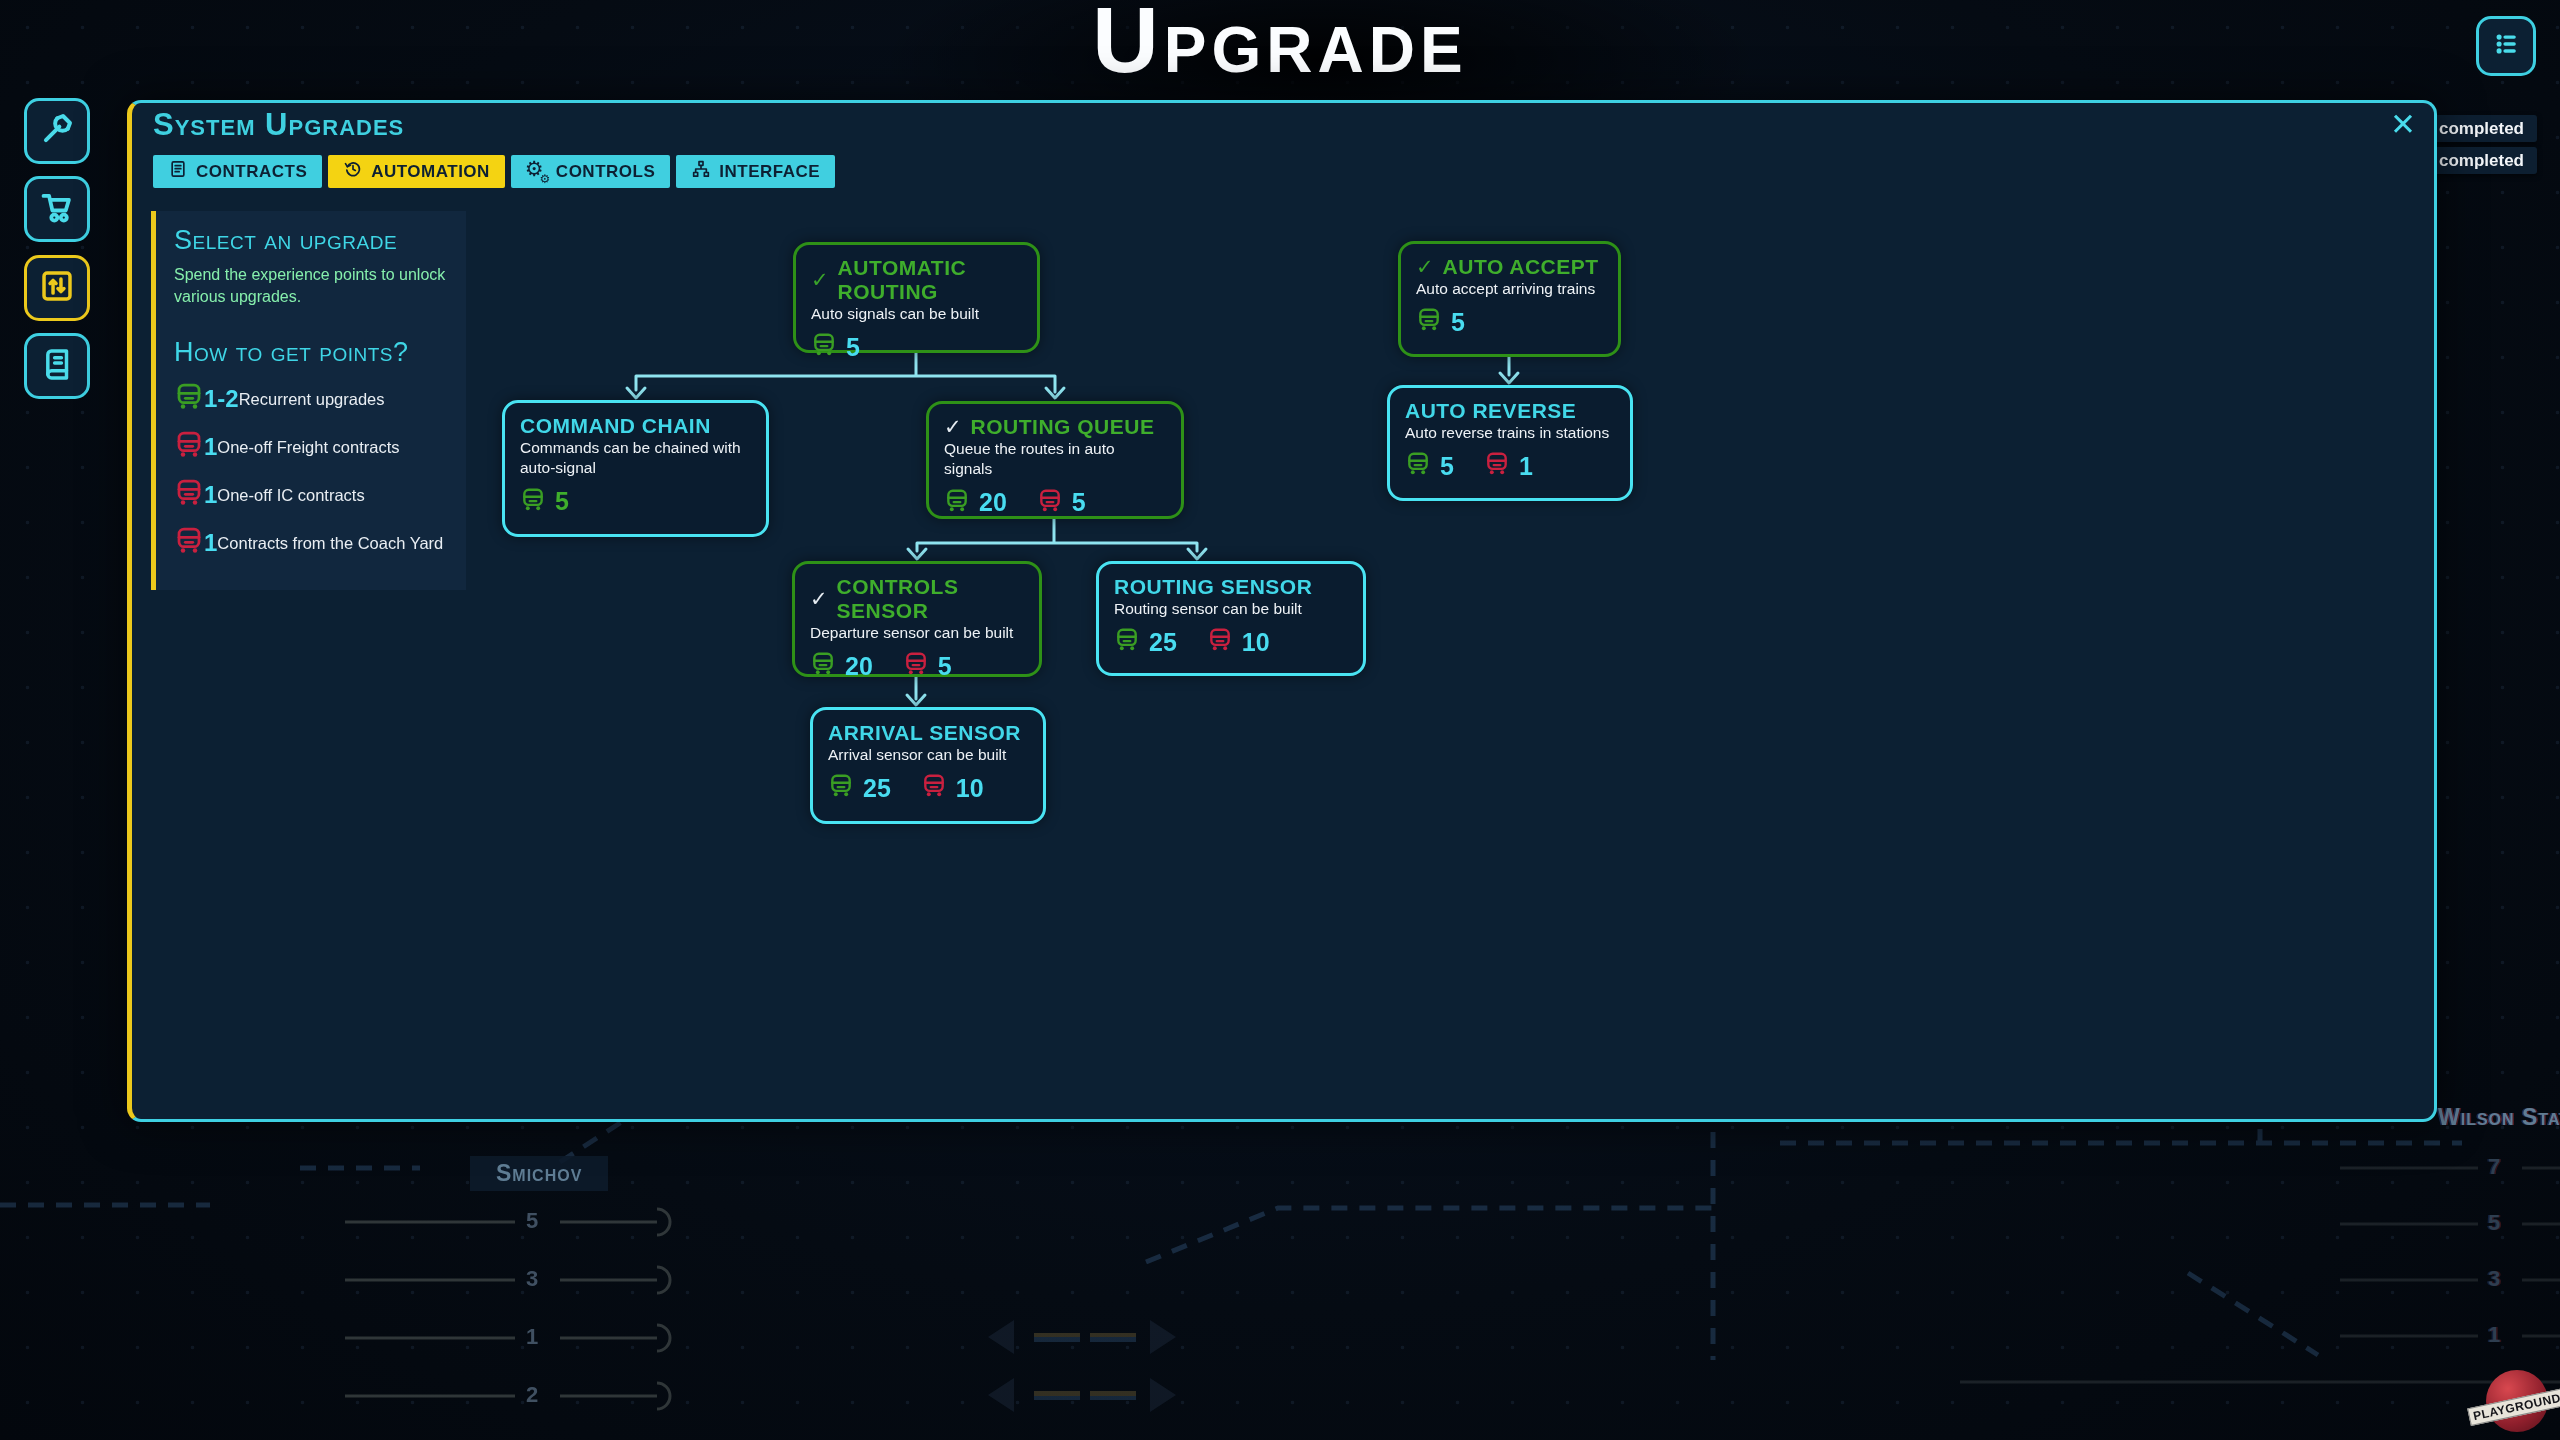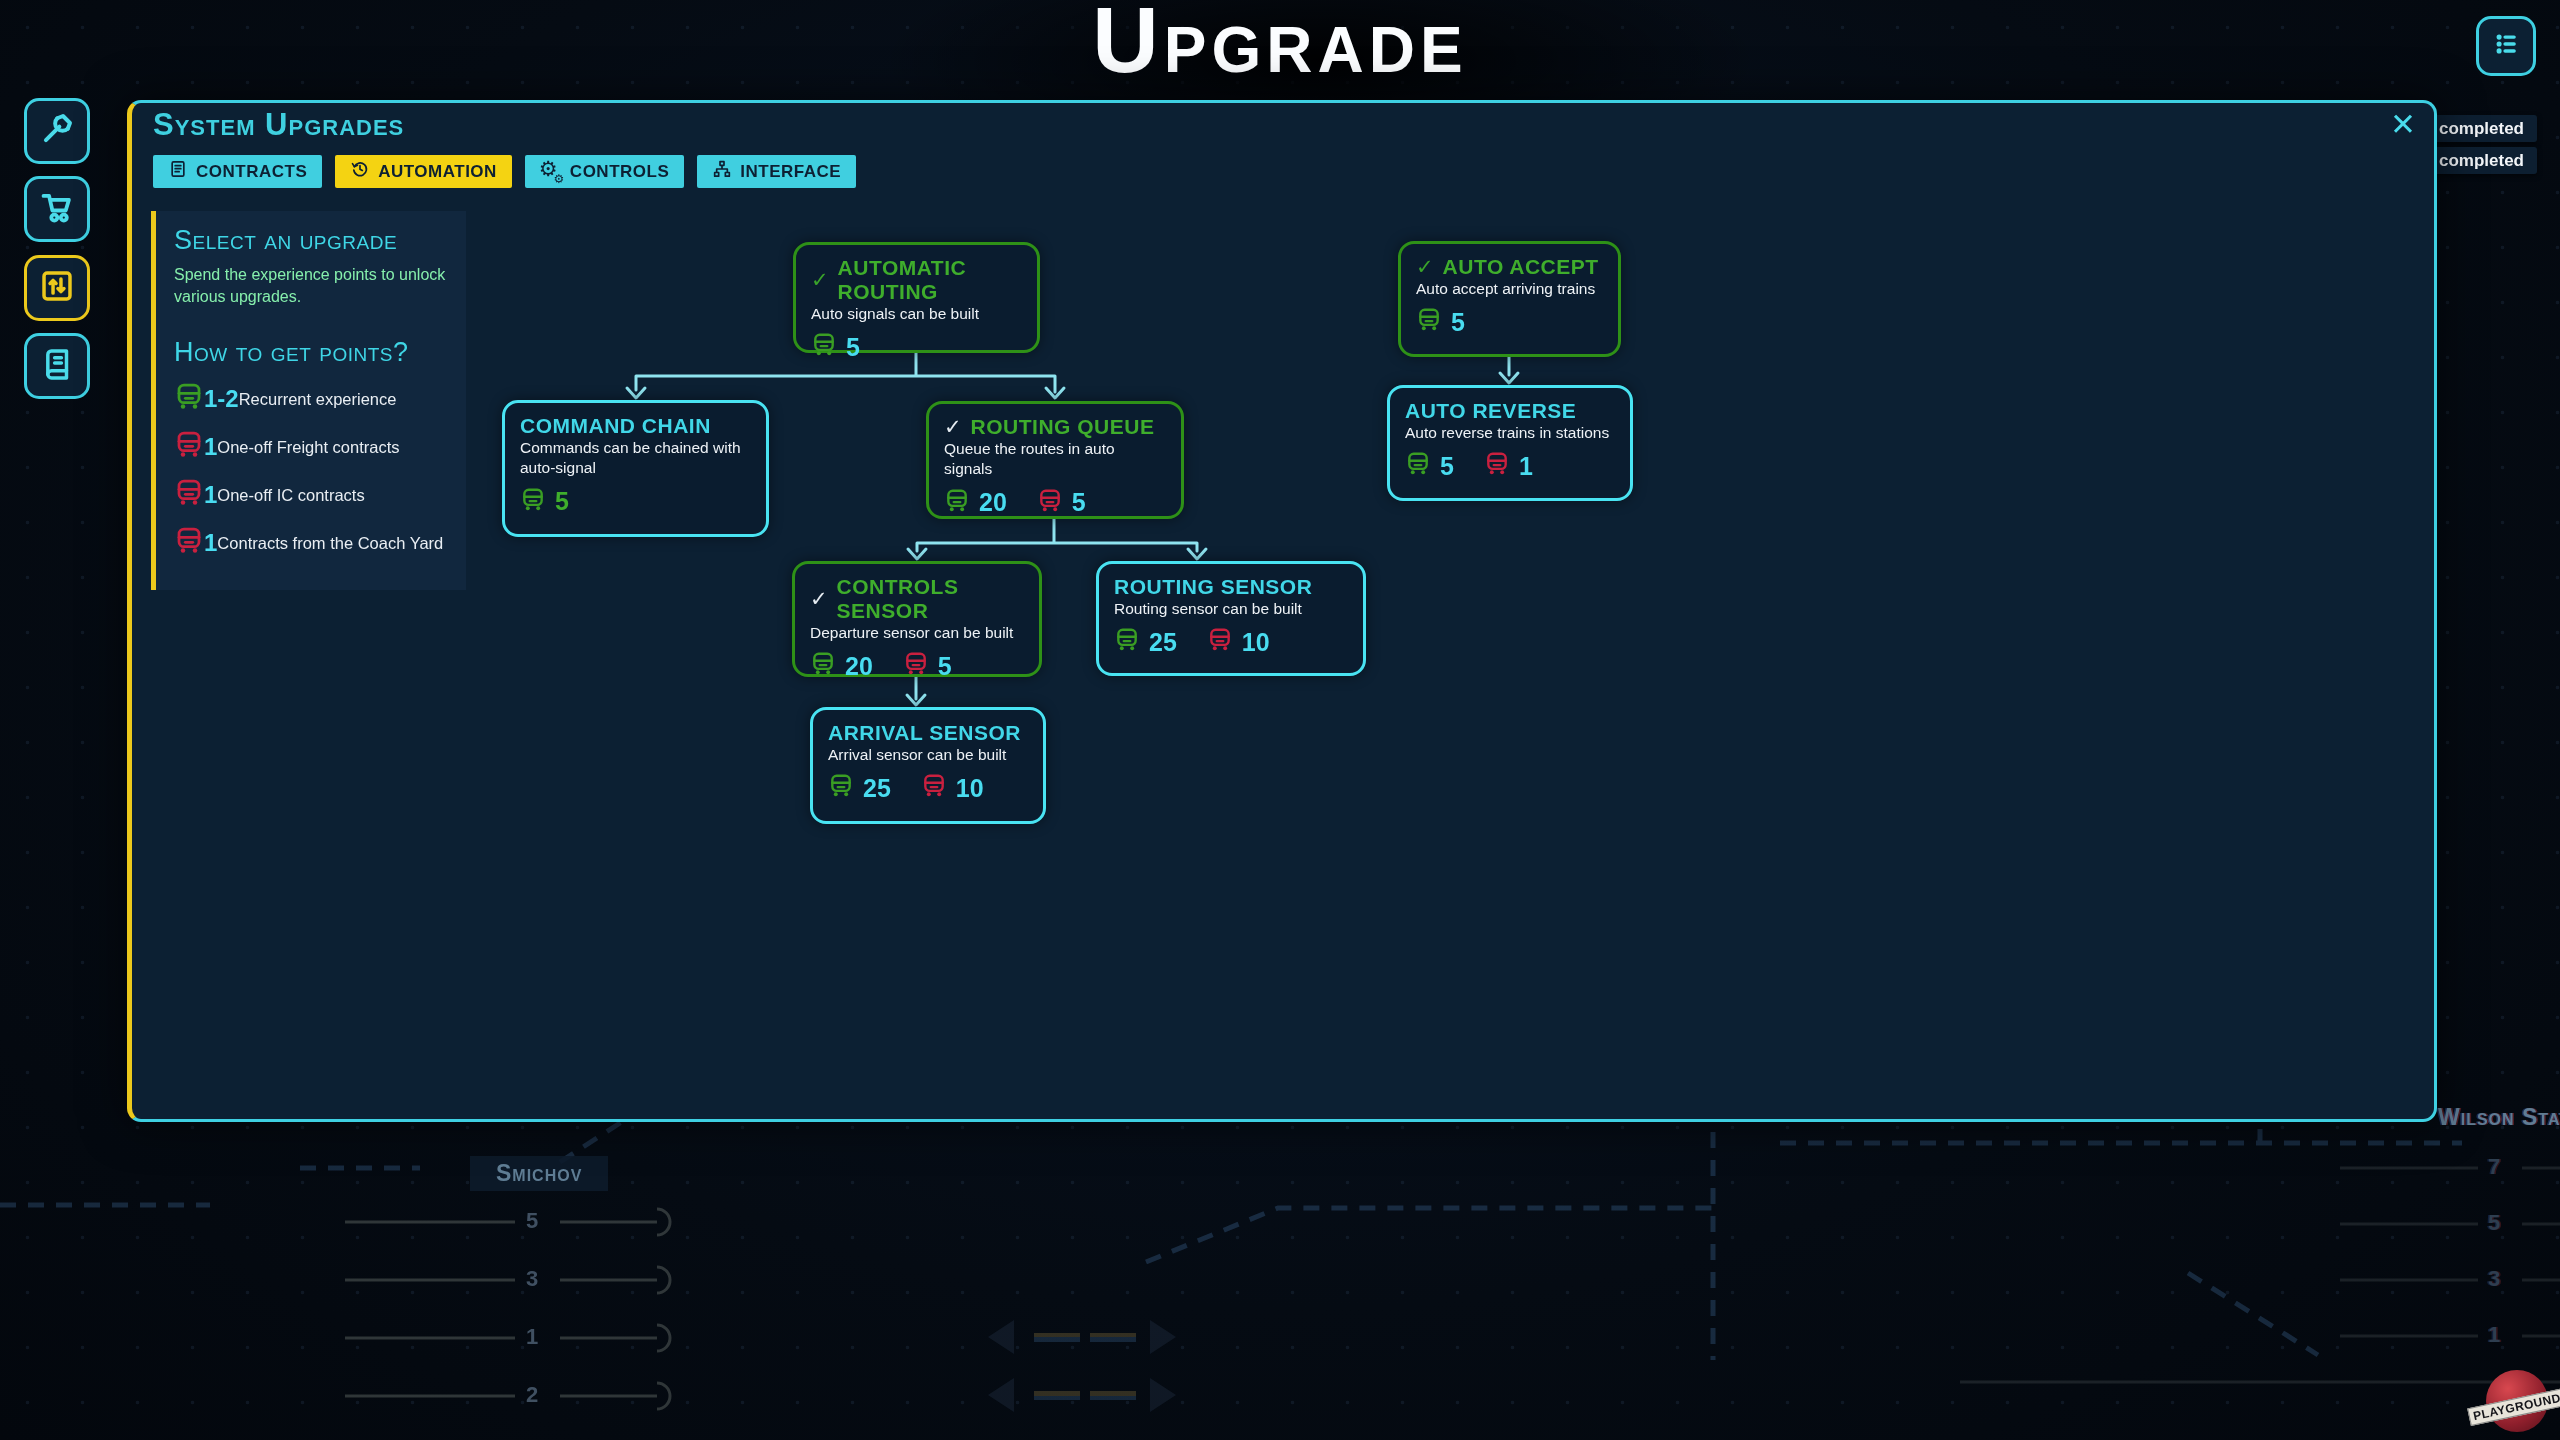--- a/index.html
+++ b/index.html
@@ -54,21 +54,21 @@
   #badge-0{top:115px;} #badge-1{top:147px;}
   
   #dialog{position:absolute;left:127px;top:100px;width:2310px;height:1022px;box-sizing:border-box;
     background:var(--dialog-bg,#0c2033);border:3px solid var(--cyan,#3ed0e2);
     border-left:5px solid var(--yellow,#ecc91c);border-radius:14px;
     box-shadow:0 0 45px rgba(0,0,0,.6);}
   #dialog-title{position:absolute;left:21px;top:4px;margin:0;font-size:31px;font-weight:bold;
     letter-spacing:1px;color:#3fd0e0;}
   #close-button{position:absolute;right:12px;top:2px;background:none;border:none;
     color:#49dcec;font-size:31px;font-weight:bold;cursor:pointer;font-family:inherit;}
-  #tabs{position:absolute;left:21px;top:52px;display:flex;gap:13px;}
+  #tabs{position:absolute;left:21px;top:52px;display:flex;gap:6px;}
   .tab{display:flex;align-items:center;gap:8px;height:33px;padding:0 15px;
     background:#40cfe0;color:var(--tab-text,#0d2033);font-size:17px;font-weight:bold;
     letter-spacing:.5px;border:none;border-radius:2px;cursor:pointer;font-family:inherit;}
   .tab.active{background:#f4d312;}
   .gear-wrap{position:relative;width:22px;height:22px;}
   .gear-big{position:absolute;left:-1px;top:-4px;font-size:21px;}
   .gear-small{position:absolute;right:-3px;bottom:-3px;font-size:12px;}
   
   #info-panel{position:absolute;left:19px;top:108px;width:315px;min-height:298px;box-sizing:border-box;
     background:var(--panel-bg,#11273e);border-left:5px solid var(--yellow,#ecc91c);
@@ -289,21 +289,21 @@
                 <path d="M4 9 H20"></path>
                 <path d="M9 13 H15"></path>
               </g>
               <g fill="currentColor">
                 <circle cx="7.2" cy="19.6" r="1.8"></circle>
                 <circle cx="16.8" cy="19.6" r="1.8"></circle>
               </g>
             </svg>
         </span>
         <span class="point-value">1-2</span>
-        <span class="point-label">Recurrent experience</span>
+        <span class="point-label">Recurrent upgrades</span>
       </div>
       <div class="point-row">
         <span class="train red">
           <svg width="30" height="30" viewBox="0 0 24 24">
               <g stroke="currentColor" stroke-width="2.2" fill="none" stroke-linecap="round">
                 <rect x="4" y="2.5" width="16" height="14" rx="4"></rect>
                 <path d="M4 9 H20"></path>
                 <path d="M9 13 H15"></path>
               </g>
               <g fill="currentColor">

